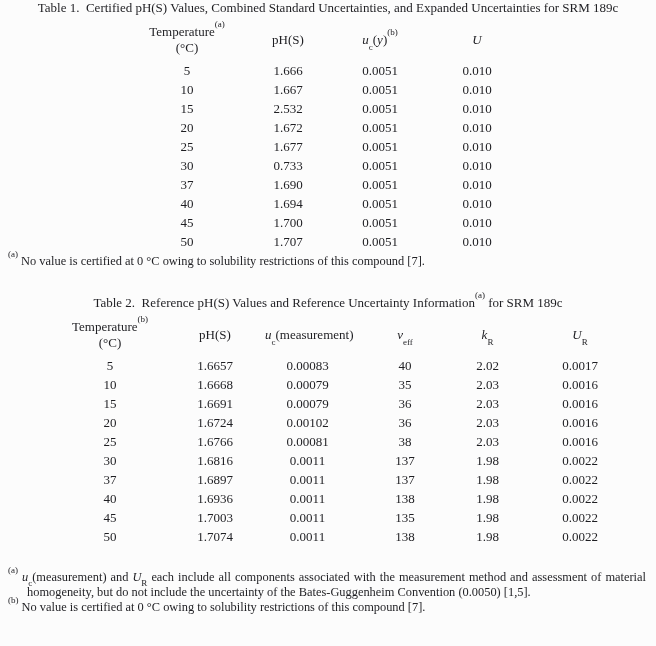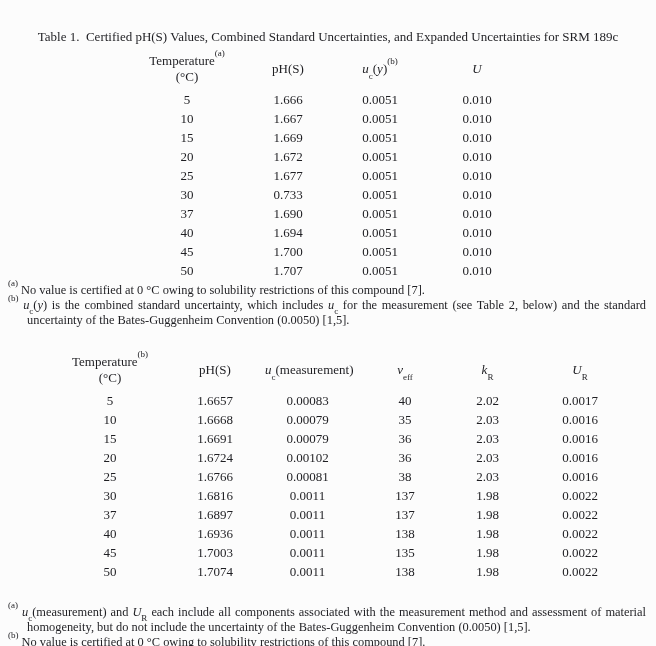--- a/index.html
+++ b/index.html
@@ -4,21 +4,21 @@
 <style>
   html,body{margin:0;padding:0;}
   .page{
     position:relative;
     width:656px;height:646px;
     background:#fcfcfc;
     color:#1e1e22;
     font-family:"Liberation Serif","DejaVu Serif",serif;
     font-size:13px;
     box-sizing:border-box;
-    padding-top:29px;
+    padding-top:0;
     overflow:hidden;
   }
   .table-title{
     text-align:center;
     height:16px;line-height:16px;
     margin-bottom:8px;
     white-space:pre-wrap;
   }
   table{
     border-collapse:collapse;
@@ -92,21 +92,21 @@
             <td>0.010</td>
           </tr>
           <tr>
             <td>10</td>
             <td>1.667</td>
             <td>0.0051</td>
             <td>0.010</td>
           </tr>
           <tr>
             <td>15</td>
-            <td>1.669</td>
+            <td>2.532</td>
             <td>0.0051</td>
             <td>0.010</td>
           </tr>
           <tr>
             <td>20</td>
             <td>1.672</td>
             <td>0.0051</td>
             <td>0.010</td>
           </tr>
           <tr>
@@ -142,25 +142,25 @@
           <tr>
             <td>50</td>
             <td>1.707</td>
             <td>0.0051</td>
             <td>0.010</td>
           </tr>
         </tbody>
     </table>
     <div class="footnotes">
         <div class="footnote"><sup>(a)</sup> No value is certified at 0 °C owing to solubility restrictions of this compound [7].</div>
-        <div class="footnote"><sup>(b)</sup> <i>u</i><sub>c</sub>(<i>y</i>) is the combined standard uncertainty, which includes <i>u</i><sub>c</sub> for the measurement (see Table 2, below) and the standard uncertainty of the Bates-Guggenheim Convention (0.0050) [1,5].</div>
       </div>
   </div>
 
   <div class="block-table2">
+    <div class="table-title">Table 2.  Reference pH(S) Values and Reference Uncertainty Information<sup>(a)</sup> for SRM 189c</div>
     <table class="t2">
       <colgroup>
         <col style="width:110px">
           <col style="width:100px">
           <col style="width:85px">
           <col style="width:110px">
           <col style="width:55px">
           <col style="width:130px">
       </colgroup>
       <thead>

